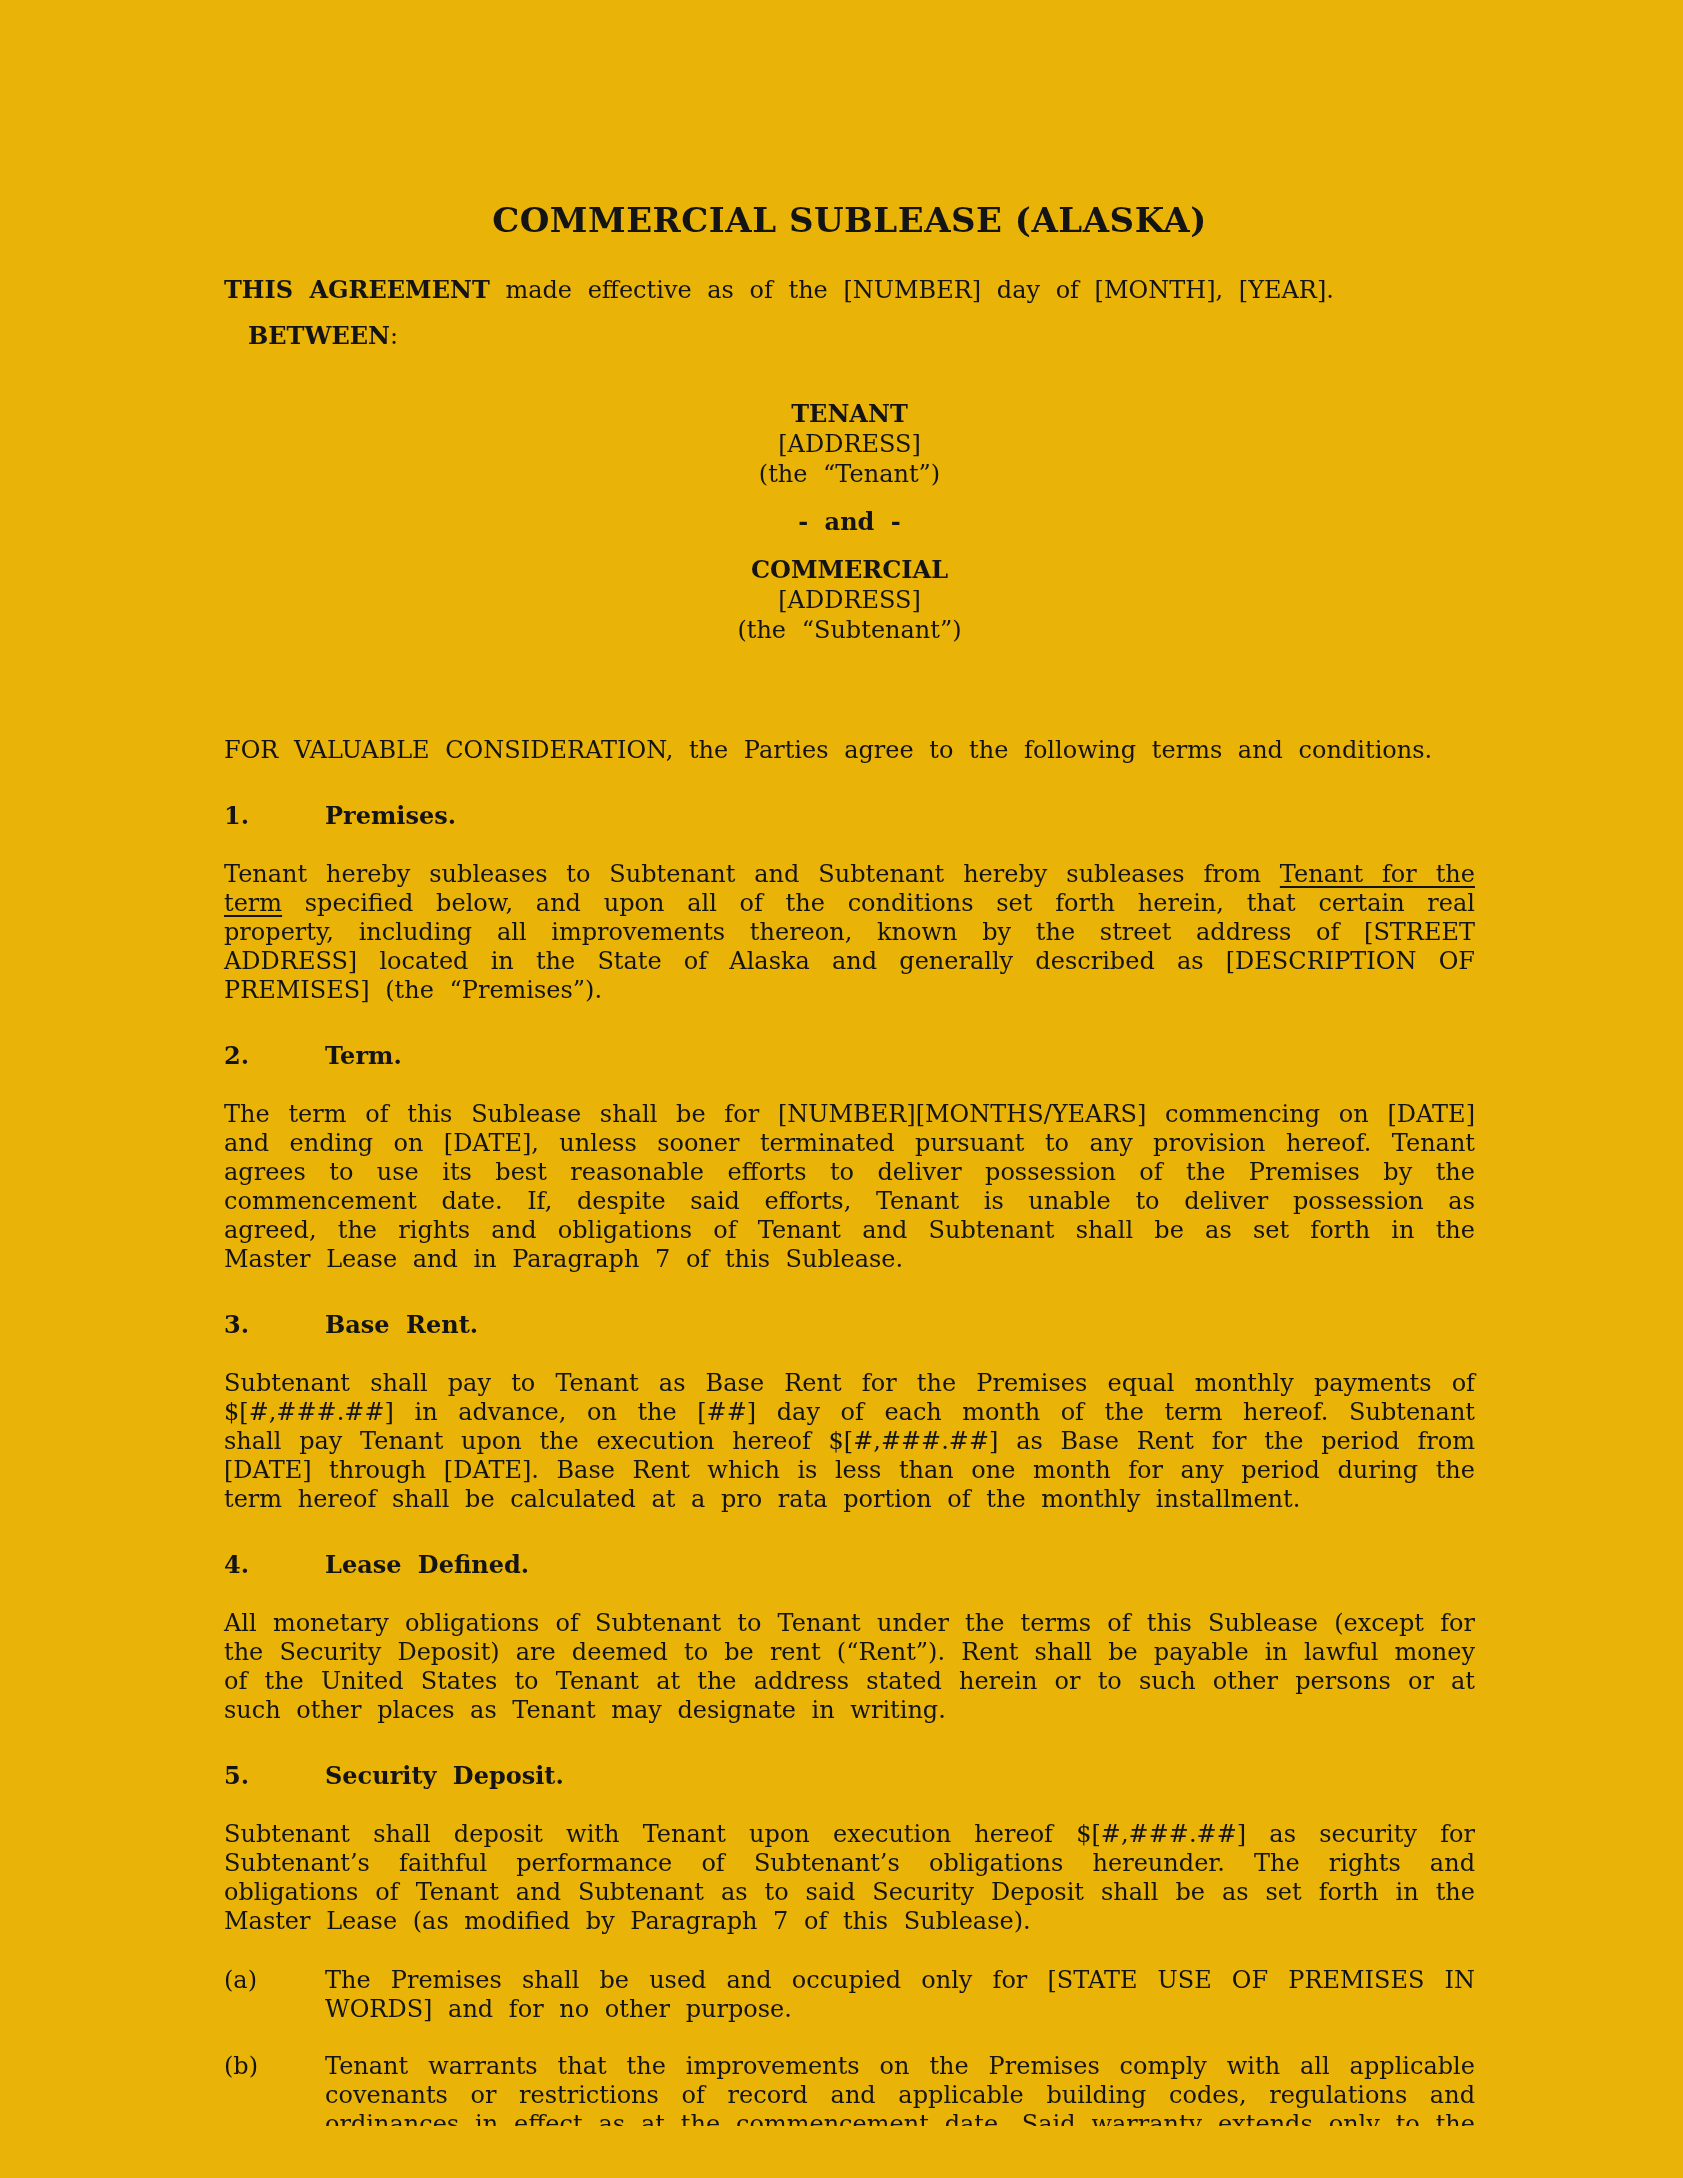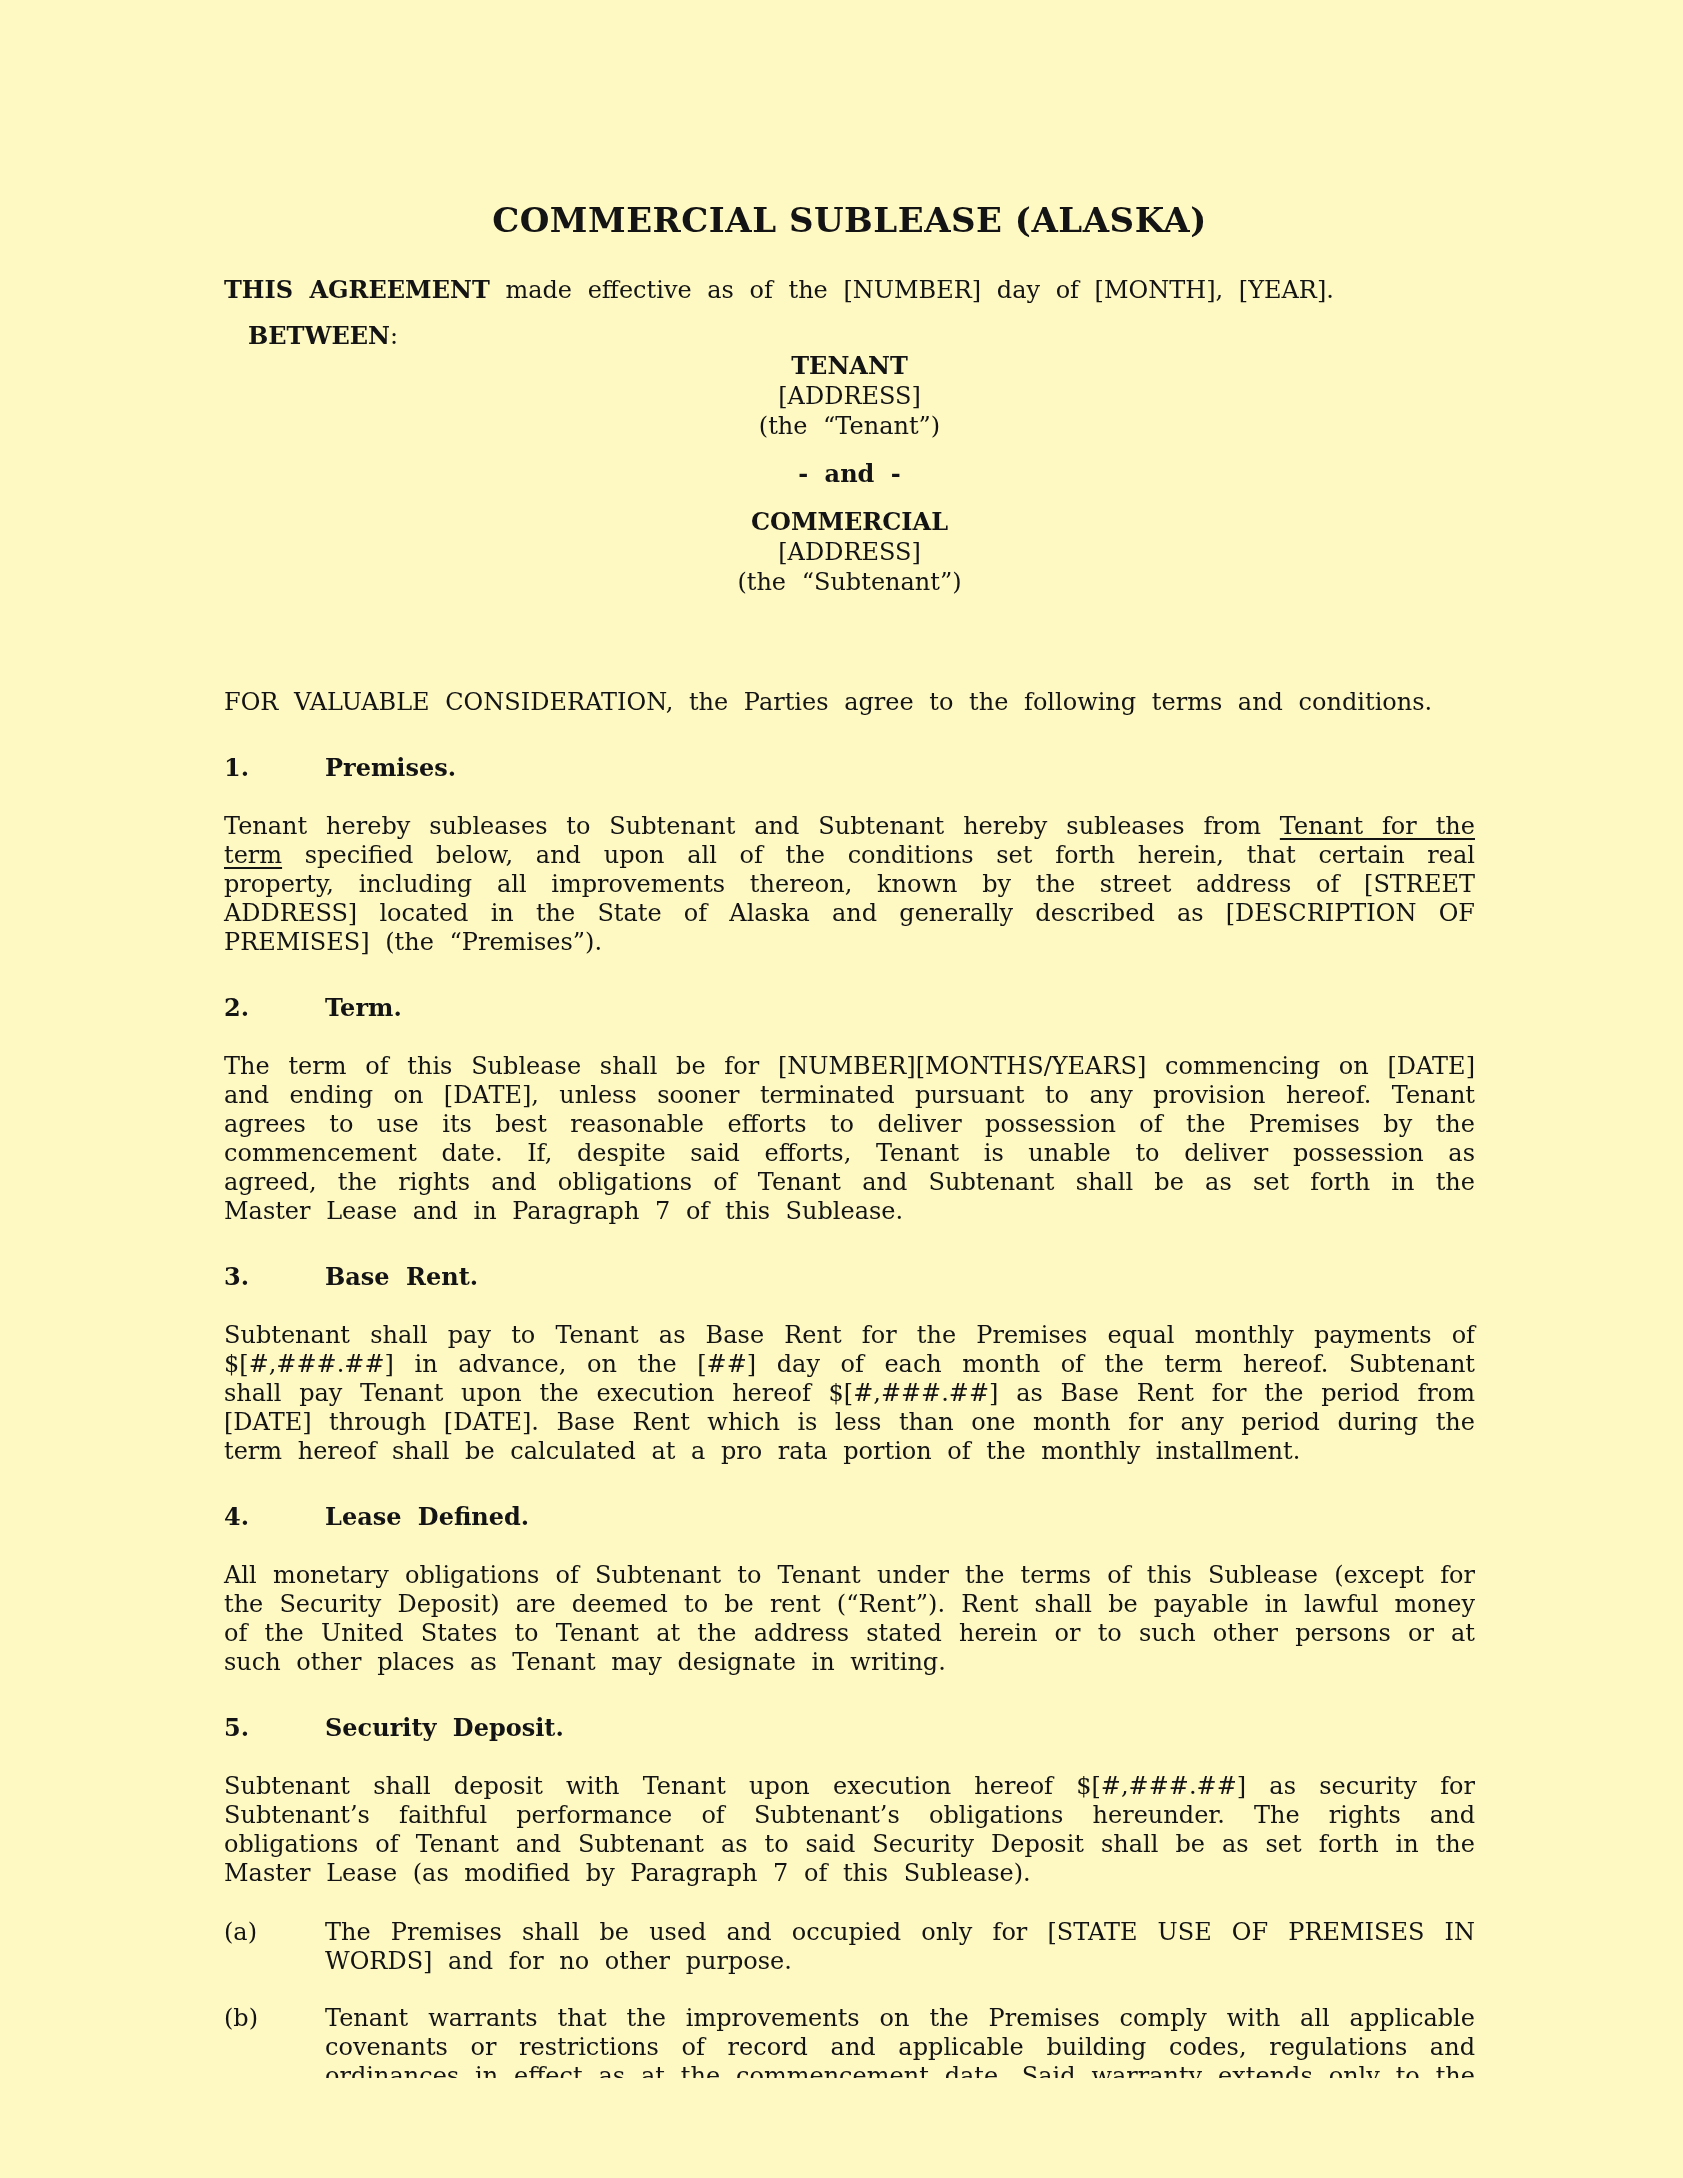--- a/index.html
+++ b/index.html
@@ -1,20 +1,20 @@
 <!DOCTYPE html>
 <html><head>
 <meta charset="utf-8">
 <style>
   html, body { margin: 0; padding: 0; background: #e8e8e8; }
   .page {
     position: relative;
     width: 1683px;
     height: 2178px;
-    background: #fef9c3;
+    background: #eab308;
     box-sizing: border-box;
     padding: 198px 208px 0 224px;
     font-family: "DejaVu Serif", "Liberation Serif", serif;
     color: #141414;
     overflow: hidden;
   }
   .doc-title {
     margin: 0;
     font-size: 34px;
     line-height: 45px;
@@ -22,21 +22,21 @@
     text-align: center;
     letter-spacing: 0.5px;
   }
   .bodyline {
     font-size: 24px;
     line-height: 29px;
     word-spacing: 8px;
   }
   .intro   { margin-top: 32px; }
   .between { margin-top: 16px; margin-left: 24px; }
-  .party-block { text-align: center; }
+  .party-block { text-align: center; margin-top: 48px; }
   .party-name  { font-weight: bold; line-height: 30px; }
   .party-line  { line-height: 30px; }
   .party-sep   { font-weight: bold; line-height: 30px; margin: 18px 0 18px 0; }
   .consideration { margin-top: 91px; }
   .sec-head { margin-top: 36px; font-weight: bold; }
   .sec-num  { display: inline-block; width: 101px; }
   .sec-body {
     margin-top: 30px;
     text-align: justify;
   }

